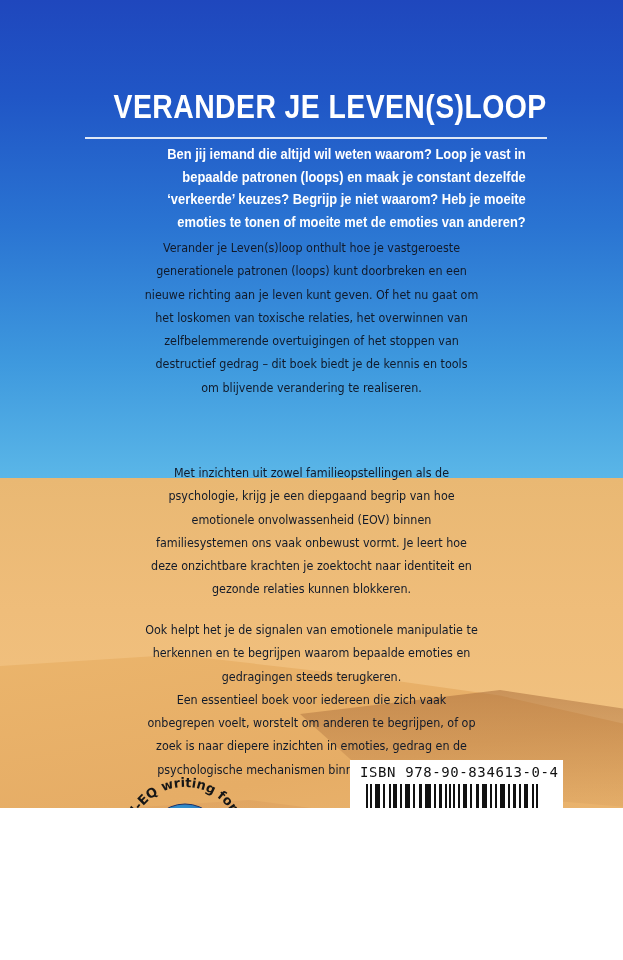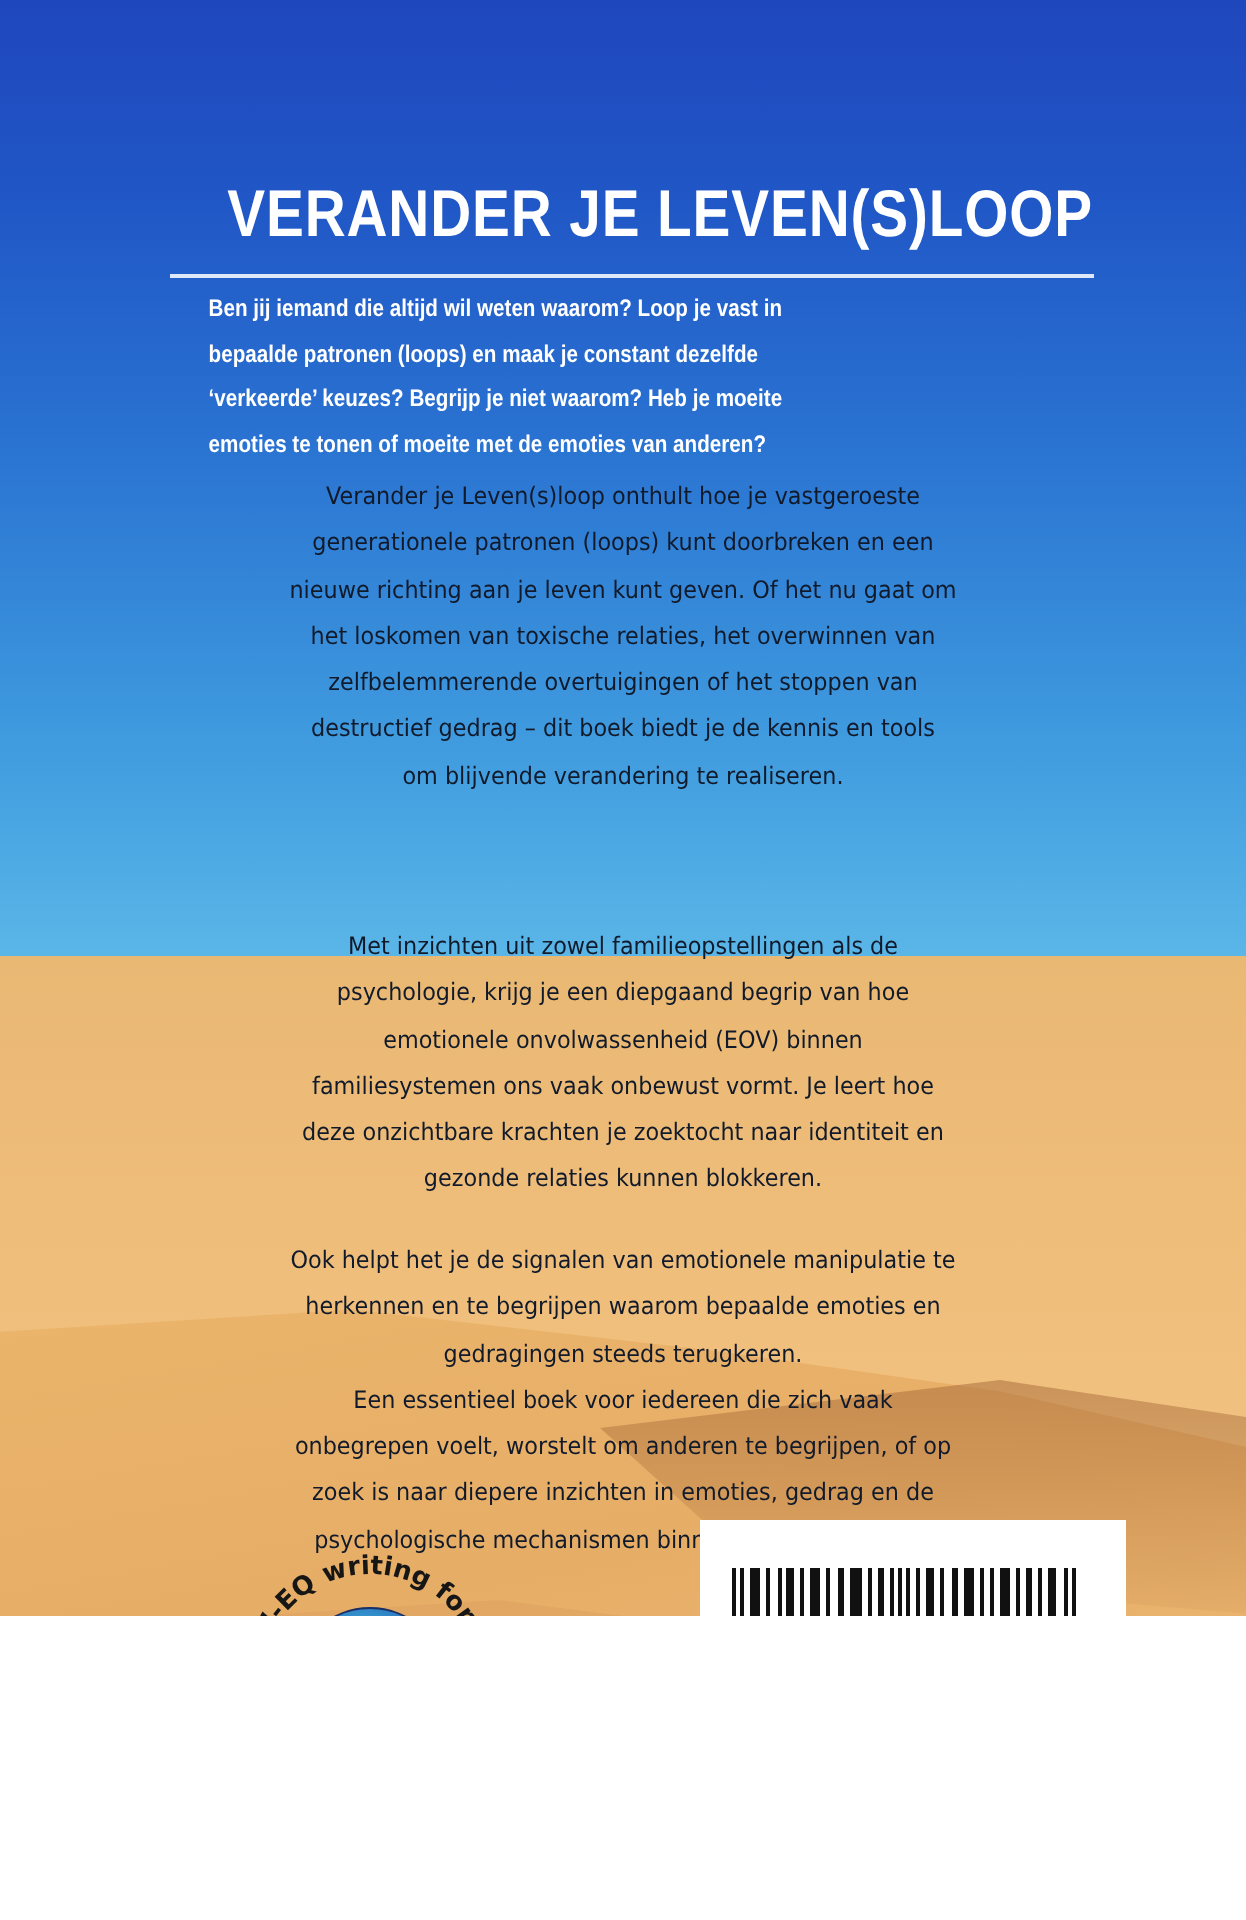--- a/index.html
+++ b/index.html
@@ -31,23 +31,23 @@
   .title {
     position: absolute; left: 80px; top: 88px; width: 480px; text-align: center;
     font-family: "Liberation Sans", sans-serif; font-weight: bold; color: #ffffff;
     font-size: 33px; letter-spacing: 0.5px; transform: scaleX(0.86); transform-origin: center;
     white-space: nowrap;
   }
   .rule {
     position: absolute; left: 85px; top: 137px; width: 462px; height: 2px; background: #dfe8f6;
   }
   .intro {
-    position: absolute; left: 70px; top: 143px; width: 490px; text-align: left;
+    position: absolute; left: 70px; top: 143px; width: 490px; text-align: right;
     font-family: "Liberation Sans", sans-serif; font-weight: bold; color: #ffffff;
-    font-size: 12px; line-height: 22.5px;
+    font-size: 15px; line-height: 22.5px;
   }
   .intro span { display: block; transform: scaleX(0.86); transform-origin: center; white-space: nowrap; }
   .body-text {
     position: absolute; left: 30px; width: 563px; text-align: center;
     font-family: "DejaVu Sans", sans-serif; color: #111a2a; font-size: 12px; line-height: 23.3px;
   }
   .body-text span { display: block; white-space: nowrap; transform: scaleX(0.93); transform-origin: center; }
   .p1 { top: 237px; }
   .p2 { top: 462px; }
   .p3 { top: 619px; }
@@ -135,20 +135,21 @@
       <path d="M82 60 q10 -6 16 4 q2 12 -8 16 q-8 -2 -8 -20 z" fill="#8fd86a" opacity="0.85"></path>
       <path d="M60 82 q6 0 8 8 q-4 6 -10 2 z" fill="#8fd86a" opacity="0.8"></path>
       <path d="M75 45 l-4 10 l-20 -8 l6 18 l-10 4 l22 2 l2 40 l4 -40 l22 -2 l-10 -4 l6 -18 l-20 8 z" fill="#1c1c24"></path>
       <text font-family="DejaVu Sans, sans-serif" font-size="13" font-weight="bold" fill="#161616">
         <textPath href="#ringPath" startOffset="0">NEW-EQ writing for connection, books for growth</textPath>
       </text>
     </svg>
   </div>
 
   <div class="barcode-box">
+    <div class="isbn-label">ISBN 978-90-834613-0-4</div>
     <svg class="bars" viewBox="0 0 178 136" preserveAspectRatio="none">
       <g fill="#111">
         <rect x="2" y="0" width="2" height="136"></rect>
           <rect x="6" y="0" width="2" height="136"></rect>
         <rect x="11" y="0" width="5" height="128"></rect>
           <rect x="19" y="0" width="2" height="128"></rect>
         <rect x="25" y="0" width="2" height="128"></rect>
           <rect x="29" y="0" width="4" height="128"></rect>
         <rect x="36" y="0" width="2" height="128"></rect>
           <rect x="41" y="0" width="5" height="128"></rect>

